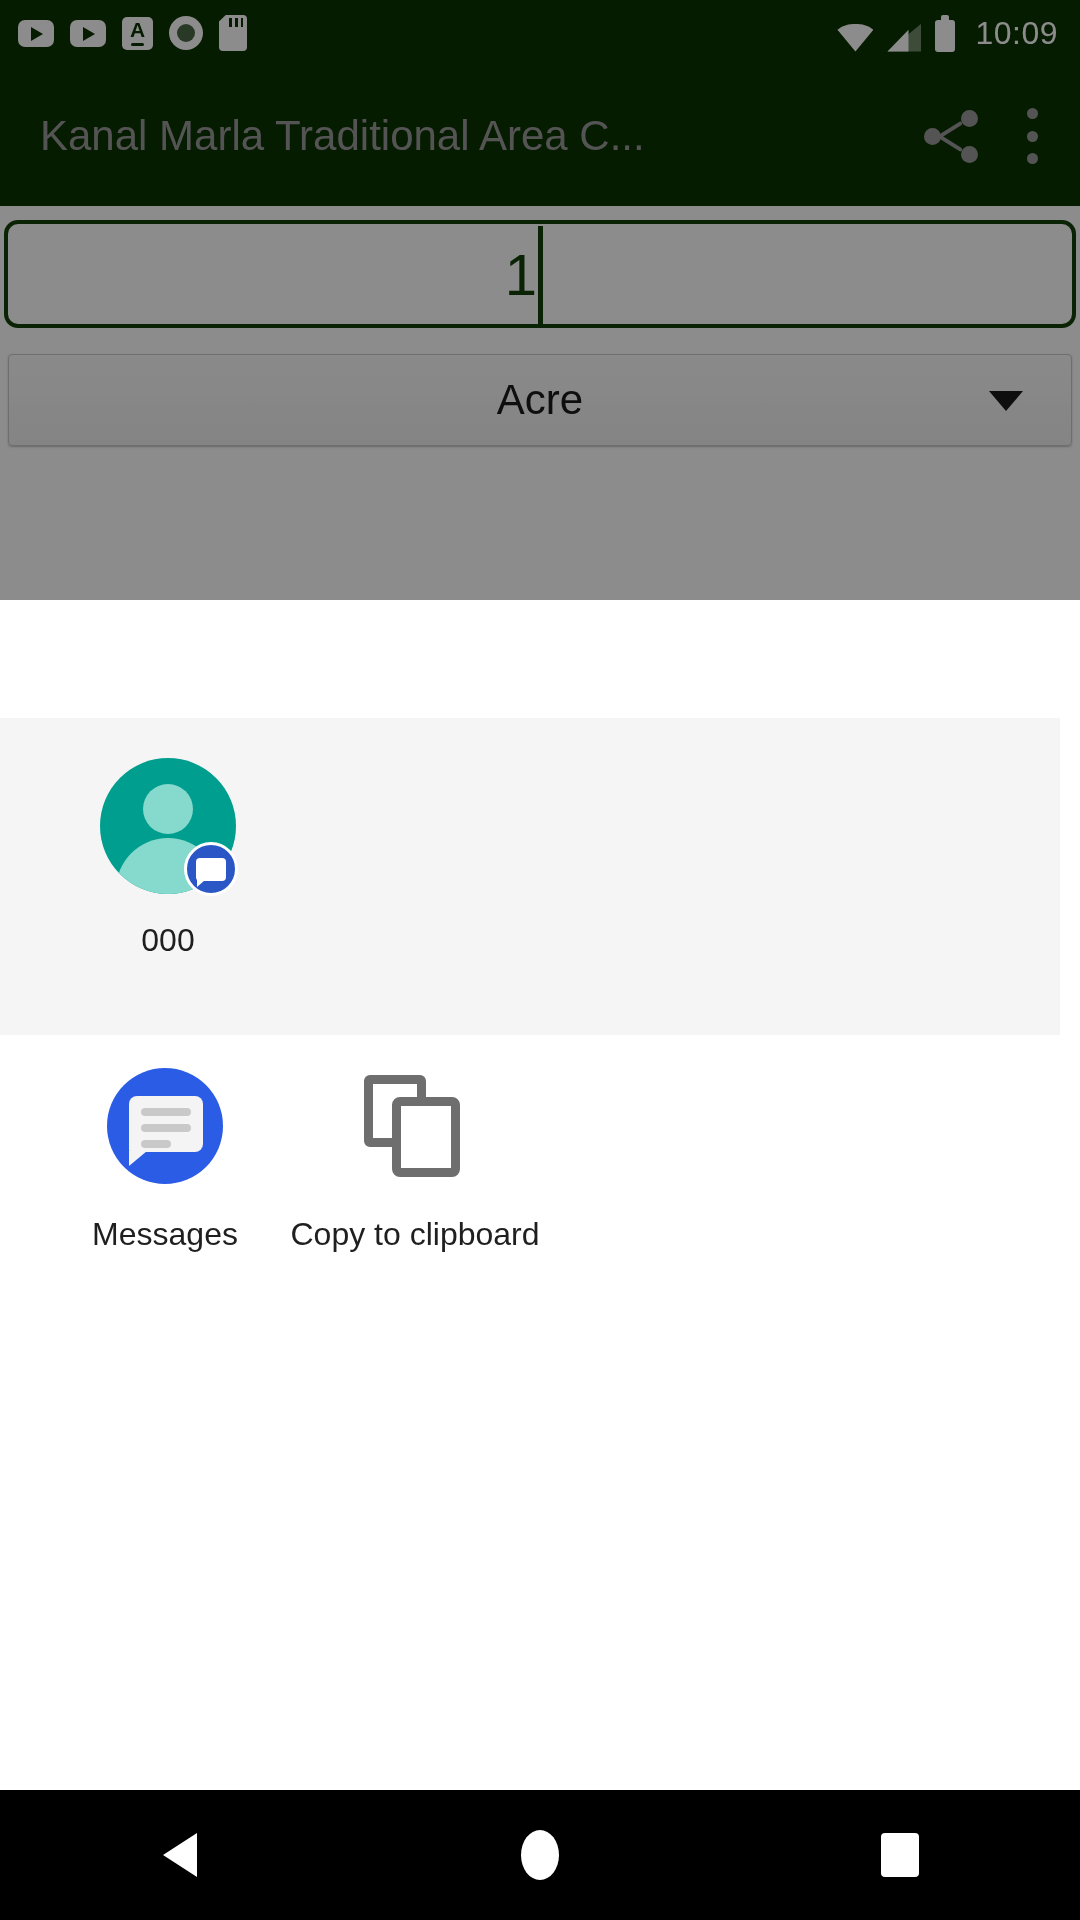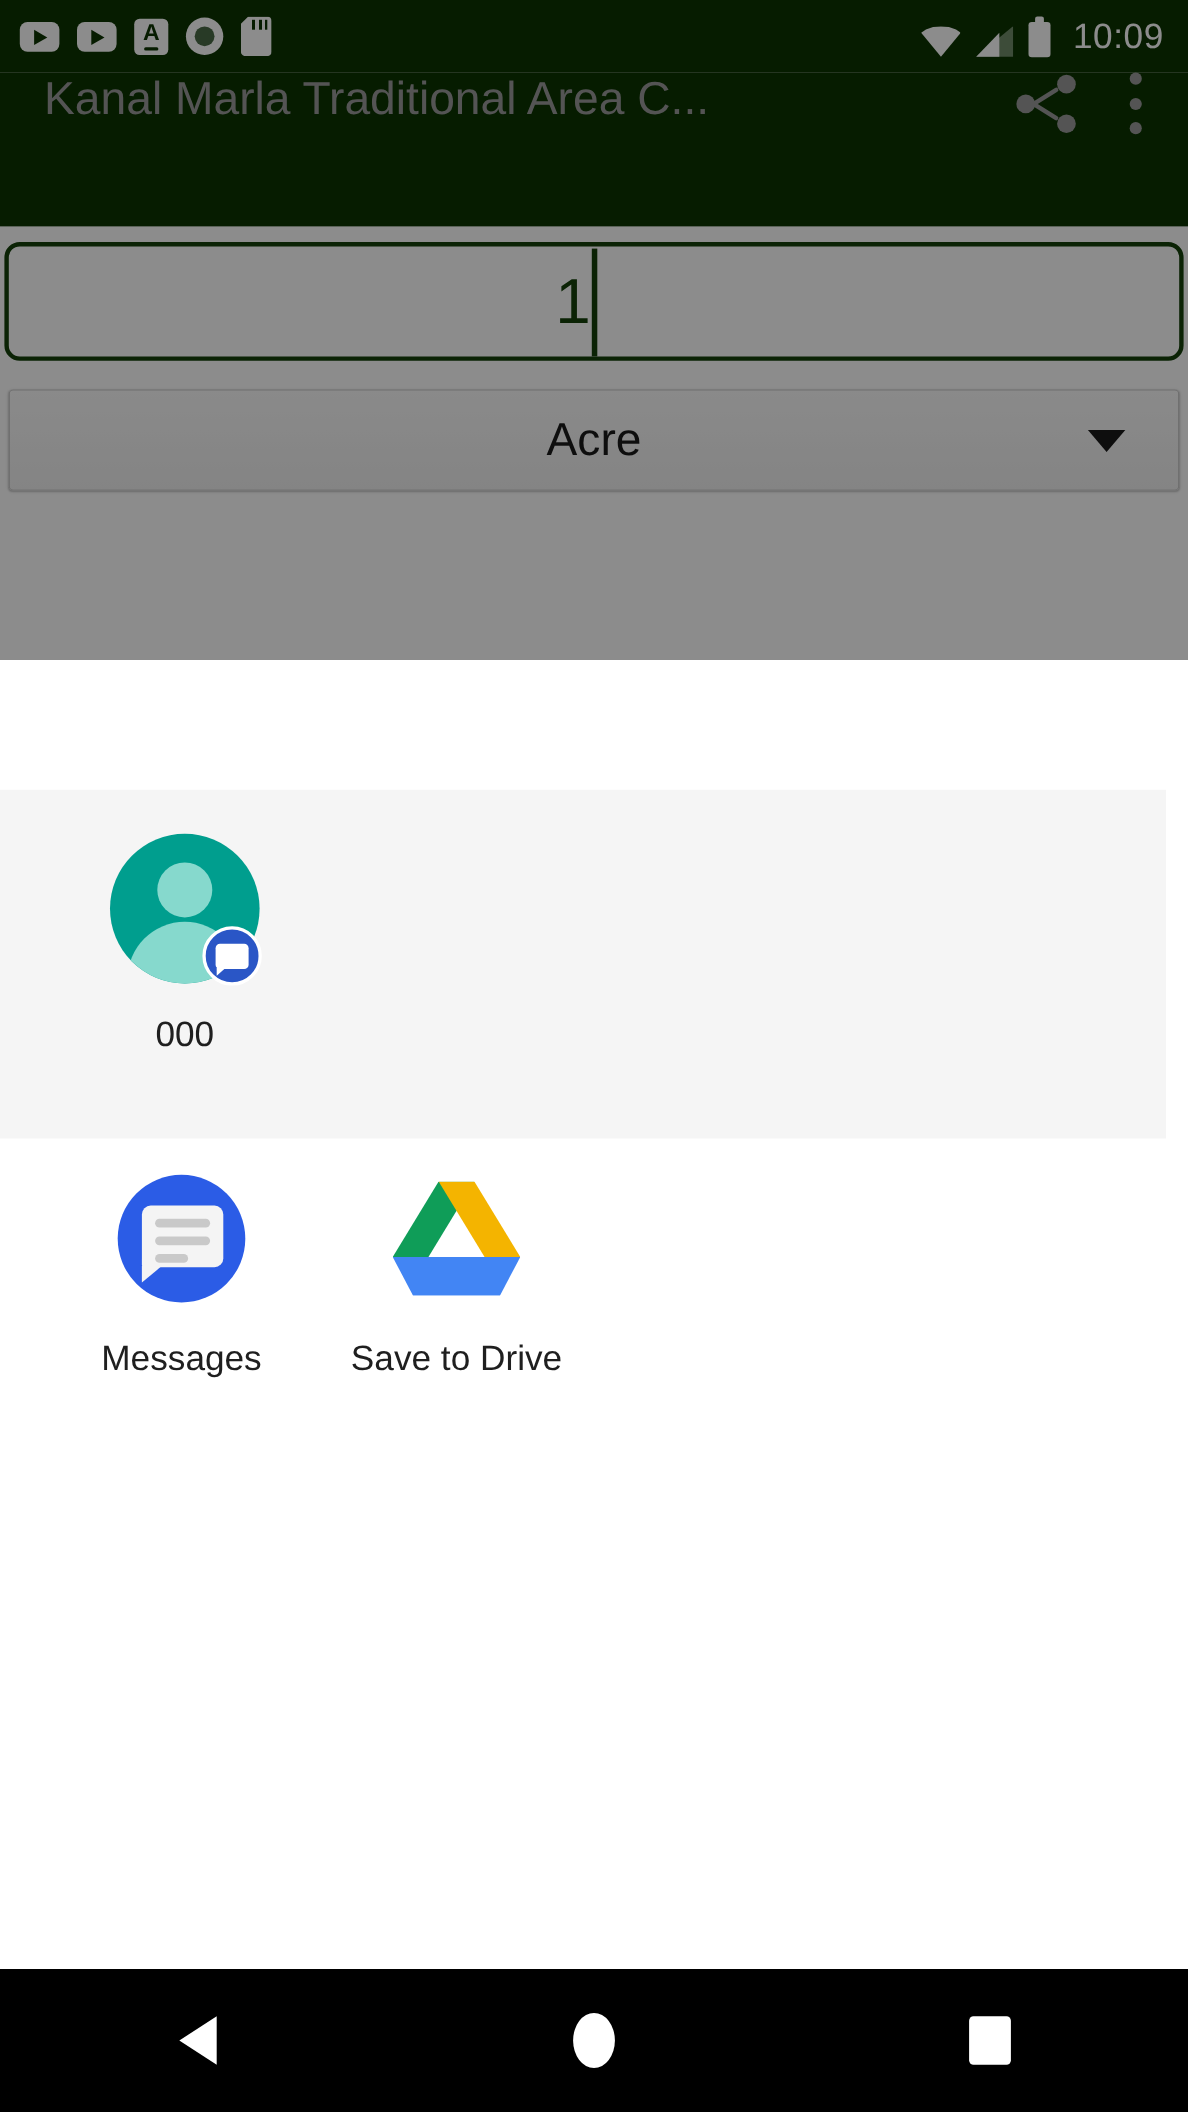--- a/index.html
+++ b/index.html
@@ -47,21 +47,21 @@
   .ic-sig .full { position:absolute; inset:0; background:#6f8a68;
            clip-path:polygon(100% 0,100% 100%,0 100%); }
   .ic-sig .on { position:absolute; inset:0; background:#fff;
            clip-path:polygon(62% 22%,62% 100%,0 100%); }
   .ic-bat { width:20px; height:32px; background:#fff; border-radius:3px; position:relative; }
   .ic-bat::before { content:""; position:absolute; left:6px; top:-5px; width:8px; height:5px;
            background:#fff; border-radius:2px 2px 0 0; }
   .sb-clock { color:#fff; font-size:32px; letter-spacing:.5px; margin-left:6px; }
 
   .appbar { position:absolute; left:0; top:66px; width:1080px; height:140px;
-            background:#0b3300; display:flex; align-items:flex-start; padding:0 34px 0 40px; }
+            background:#0b3300; display:flex; align-items:center; padding:0 34px 0 40px; }
   .appbar-title { color:#9a9a9a; font-size:42px; flex:1; white-space:nowrap;
             overflow:hidden; }
   .share-ic { width:56px; height:56px; position:relative; margin-right:46px; }
   .share-ic span { position:absolute; width:17px; height:17px; border-radius:50%; background:#9a9a9a; }
   .share-ic .d1 { left:0; top:20px; }
   .share-ic .d2 { right:2px; top:2px; }
   .share-ic .d3 { right:2px; bottom:1px; }
   .share-ic .l1 { position:absolute; width:28px; height:4px; background:#9a9a9a;
             left:12px; top:20px; transform:rotate(-32deg); border-radius:2px; }
   .share-ic .l2 { position:absolute; width:28px; height:4px; background:#9a9a9a;
@@ -262,32 +262,31 @@
               <div class="bub">
                 <i></i>
                 <i></i>
                 <i></i>
               </div>
             </div>
         </div>
         <div class="app-label">Messages</div>
       </div>
 
-
-
       <div class="app-item">
         <div class="app-icon">
-          <div class="drive-ico">
-              <span class="g"></span>
-              <span class="y"></span>
-              <span class="b"></span>
+          <div class="clip-ico">
+              <span class="back"></span>
+              <span class="front"></span>
             </div>
         </div>
-        <div class="app-label">Save to Drive</div>
-      </div>
+        <div class="app-label">Copy to clipboard</div>
+      </div>
+
+
 
     </div>
   </div>
 
   <div class="navbar">
     <div class="nav-btn">
         <span class="nav-back"></span>
       </div>
     <div class="nav-btn">
         <span class="nav-home"></span>

